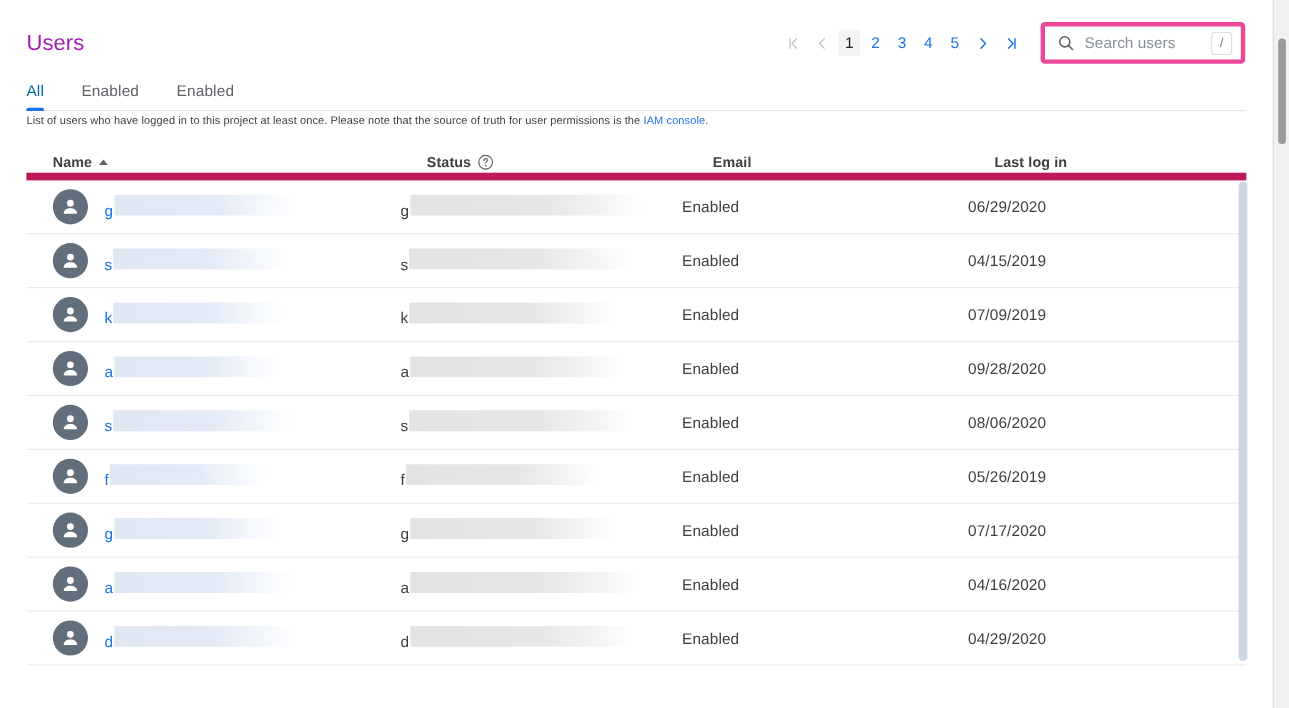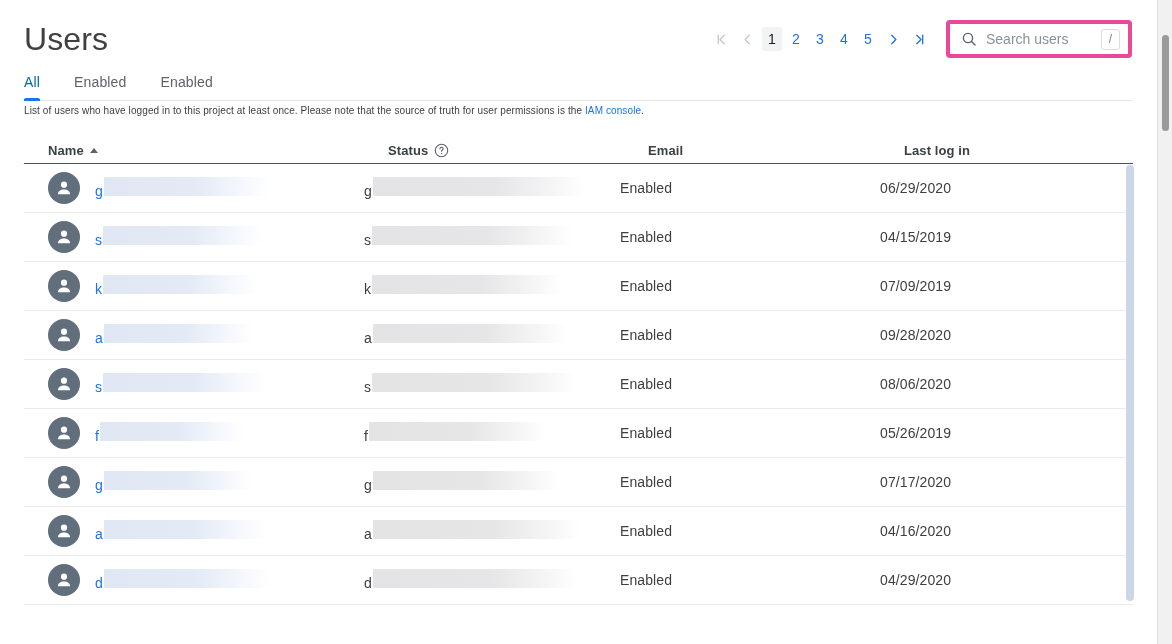--- a/index.html
+++ b/index.html
@@ -46,23 +46,23 @@
 
   
   .header-row {
     display: flex;
     align-items: center;
     justify-content: space-between;
     height: 64px;
     padding-top: 14px;
   }
   .page-title {
-    font-size: 32px;
+    font-size: 20px;
     font-weight: 400;
-    color: #404040;
+    color: #a21caf;
     letter-spacing: 0.1px;
     line-height: 30px;
   }
 
   .header-right {
     display: flex;
     align-items: center;
     gap: 0;
   }
 
@@ -176,21 +176,21 @@
   .table-wrap {
     position: relative;
     margin-top: 16px;
     width: 1109px;
   }
   .thead {
     display: flex;
     align-items: center;
     height: 27px;
     padding-left: 24px;
-    border-bottom: 1px solid #be185d;
+    border-bottom: 7px solid #be185d;
   }
   .th {
     font-size: 13px;
     font-weight: bold;
     color: #3c4043;
     display: flex;
     align-items: center;
     gap: 6px;
     letter-spacing: 0.1px;
     cursor: pointer;

